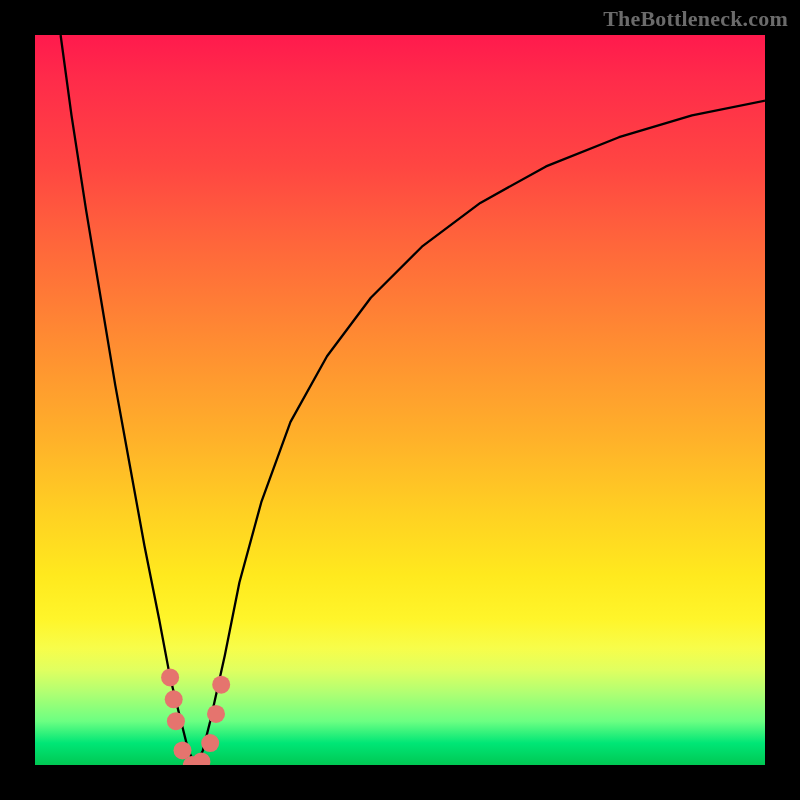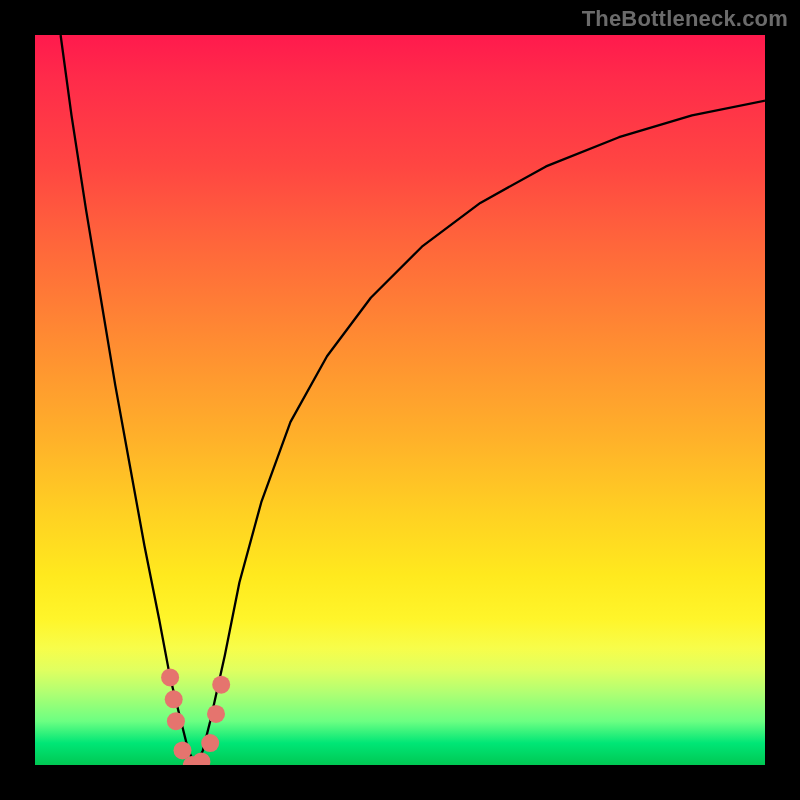--- a/index.html
+++ b/index.html
@@ -43,21 +43,21 @@
       #b2ff72 90%,
       #6cff82 94%,
       #00e676 97%,
       #00c853 100%
     );
   }
   .watermark {
     position: absolute;
     top: 6px;
     right: 12px;
-    font-family: Liberation Sans, sans-serif;
+    font-family: Liberation Serif, serif;
     font-size: 22px;
     font-weight: 600;
     color: #6b6b6b;
     letter-spacing: 0.2px;
     user-select: none;
   }
   svg.overlay {
     position: absolute;
     inset: 0;
   }

